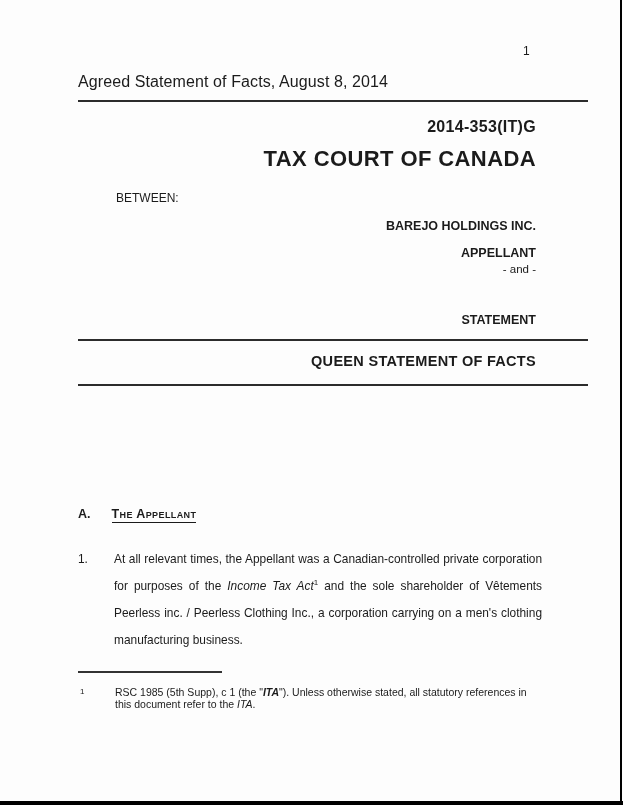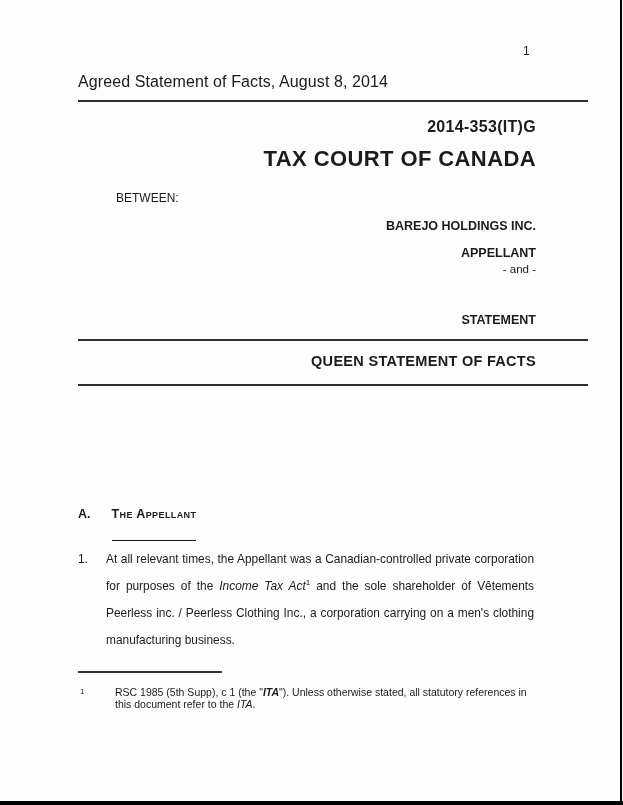--- a/index.html
+++ b/index.html
@@ -65,31 +65,31 @@
   }
   .section-heading {
     top: 507px; left: 78px; width: 458px;
     font-size: 12.5px; font-weight: bold;
   }
   .section-heading .heading-text {
     margin-left: 21px;
     font-variant: small-caps;
     letter-spacing: 0.4px;
     border-bottom: 1.5px solid #1b1b1b;
-    padding-bottom: 19px;
+    padding-bottom: 1px;
   }
   .numbered-item {
     top: 546px; left: 78px; width: 463px;
   }
   .numbered-item .item-number {
     position: absolute; left: 0; top: 0;
     font-size: 11.9px; line-height: 27px;
   }
   .numbered-item .item-text {
-    margin-left: 28px; width: 428px;
+    margin-left: 36px; width: 428px;
   }
   .italic { font-style: italic; }
   .bold-italic { font-style: italic; font-weight: bold; }
   sup.fn-ref {
     font-size: 8px;
     line-height: 0;
     vertical-align: 5px;
   }
   .footnote-separator {
     top: 671px; left: 78px; width: 144px; height: 1.5px;

